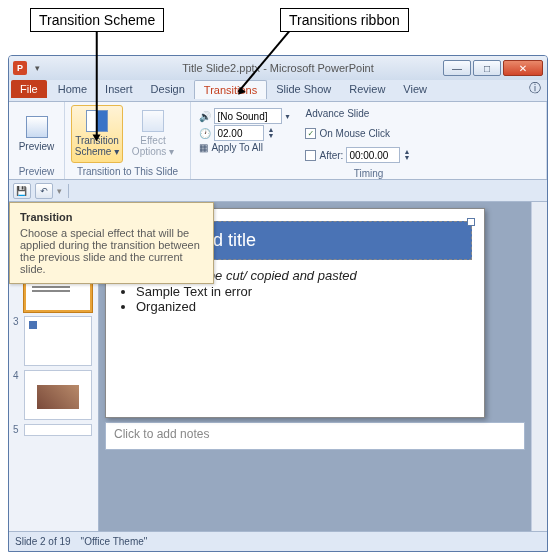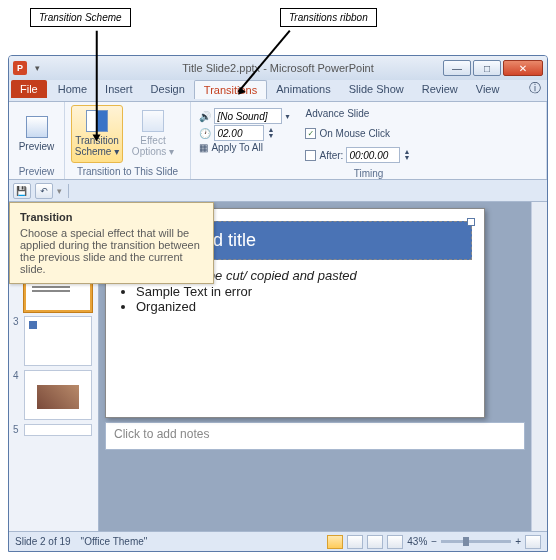--- a/index.html
+++ b/index.html
@@ -1,19 +1,19 @@
 <!DOCTYPE html>
 <html><head>
 <meta charset="utf-8">
 <style>
   * { box-sizing: border-box; margin: 0; padding: 0; font-family: "Segoe UI", Tahoma, sans-serif; }
   body { background: #fff; width: 556px; height: 560px; position: relative; overflow: hidden; }
   
   
-  .annotation { position: absolute; font-family: Georgia, serif; font-size: 10px; z-index: 50; font-style: italic; }
+  .annotation { position: absolute; font-family: Georgia, serif; font-size: 14px; z-index: 50; }
   .anno-box { border: 1px solid #000; background: #fff; padding: 3px 8px; }
   .arrow-line { position: absolute; background: #000; transform-origin: left center; height: 1.5px; z-index: 49; }
   .arrow-head { position: absolute; width: 0; height: 0; border-left: 7px solid #000; border-top: 4px solid transparent; border-bottom: 4px solid transparent; z-index: 49; }
   
   
   .window { position: absolute; left: 8px; top: 55px; width: 540px; height: 497px; background: #dfe8f5; border: 1px solid #5b7aa8; border-radius: 4px 4px 0 0; overflow: hidden; display: flex; flex-direction: column; }
   .titlebar { height: 24px; background: linear-gradient(#e8eef7, #cfdced); display: flex; align-items: center; padding: 0 4px; font-size: 11px; color: #555; position: relative; }
   .title-icon { width: 14px; height: 14px; background: #d24726; border-radius: 2px; margin-right: 8px; display:flex; align-items:center; justify-content:center; color:#fff; font-size:9px; font-weight:bold; }
   .title-center { position: absolute; left: 50%; transform: translateX(-50%); white-space: nowrap; }
   .title-right { margin-left: auto; display: flex; gap: 2px; }
@@ -32,21 +32,21 @@
   .rgroup { border-right: 1px solid #cdd8e8; display: flex; flex-direction: column; }
   .rgroup-body { flex: 1; display: flex; align-items: center; padding: 2px 6px; gap: 4px; }
   .rgroup-label { text-align: center; font-size: 10px; color: #5b6f8e; padding: 1px 0 2px; }
   .big-btn { display: flex; flex-direction: column; align-items: center; justify-content: center; width: 52px; height: 58px; border: 1px solid transparent; border-radius: 3px; }
   .big-btn.highlight { background: linear-gradient(#fff3d6,#ffe08a); border-color: #e8b84a; }
   .big-icon { width: 22px; height: 22px; border: 1px solid #7896c1; background: linear-gradient(#fff,#c9daf1); margin-bottom: 3px; }
   .big-icon.square { background: linear-gradient(to right, #fff 50%, #3a74c7 50%); }
   .big-btn small { font-size: 10px; line-height: 1.1; text-align: center; }
   .timing-col { display:flex; flex-direction:column; gap:1px; padding:2px; font-size:10px; }
   .timing-row { display:flex; align-items:center; gap:3px; }
-  .mini-input { border:1px solid #a8b8cf; background:#fff; font-size:10px; padding:0 2px; height:16px; width:68px;font-style:italic; }
+  .mini-input { border:1px solid #a8b8cf; background:#fff; font-size:10px; padding:0 2px; height:16px; width:68px; }
   .chk { width:11px; height:11px; border:1px solid #7a8ba5; background:#fff; display:inline-flex; align-items:center; justify-content:center; font-size:8px; color:#3b7a3b; }
   
   
   .qat { height: 22px; background: #dfe8f5; border-bottom:1px solid #a8b8cf; display:flex; align-items:center; padding:0 4px; gap:4px; font-size:11px; color:#3b4e6b; }
   .qat-btn { width:18px; height:16px; border:1px solid #a8b8cf; background:linear-gradient(#fff,#dfe7f2); border-radius:2px; display:flex; align-items:center; justify-content:center; font-size:9px; }
   
   
   .content { flex: 1; display: flex; background: #dfe8f5; position: relative; overflow:hidden; }
   .thumb-col { width: 90px; background: #eef2f9; border-right: 1px solid #a8b8cf; overflow-y: auto; padding: 4px 0; }
   .thumb-row { display:flex; padding: 2px 4px; gap:3px; align-items:flex-start; }
@@ -109,21 +109,20 @@
       <div class="win-btn close">✕</div>
     </div>
   </div>
 
   <div class="tabs">
     <div class="tab file">File</div>
     <div class="tab">Home</div>
     <div class="tab">Insert</div>
     <div class="tab">Design</div>
     <div class="tab active">Transitions</div>
-    <div class="tab">Animations</div>
     <div class="tab">Slide Show</div>
     <div class="tab">Review</div>
     <div class="tab">View</div>
     <div class="tab-help">ⓘ</div>
   </div>
 
   <div class="ribbon">
     <div class="rgroup" style="width:56px;">
       <div class="rgroup-body">
         <div class="big-btn">
@@ -244,26 +243,15 @@
 
     <div class="tooltip" style="left:0; top:0;">
       <b>Transition</b>
       <span>Choose a special effect that will be applied during the transition between the previous slide and the current slide.</span>
     </div>
   </div>
 
   <div class="status">
     <span>Slide 2 of 19</span>
     <span>"Office Theme"</span>
-    <div class="right">
-      <div class="view-btn active"></div>
-      <div class="view-btn"></div>
-      <div class="view-btn"></div>
-      <div class="view-btn"></div>
-      <span>43%</span>
-      <span>−</span>
-      <div class="zoom-slider"></div>
-      <span>+</span>
-      <div class="view-btn"></div>
-    </div>
   </div>
 
 </div>
 
 </body></html>

